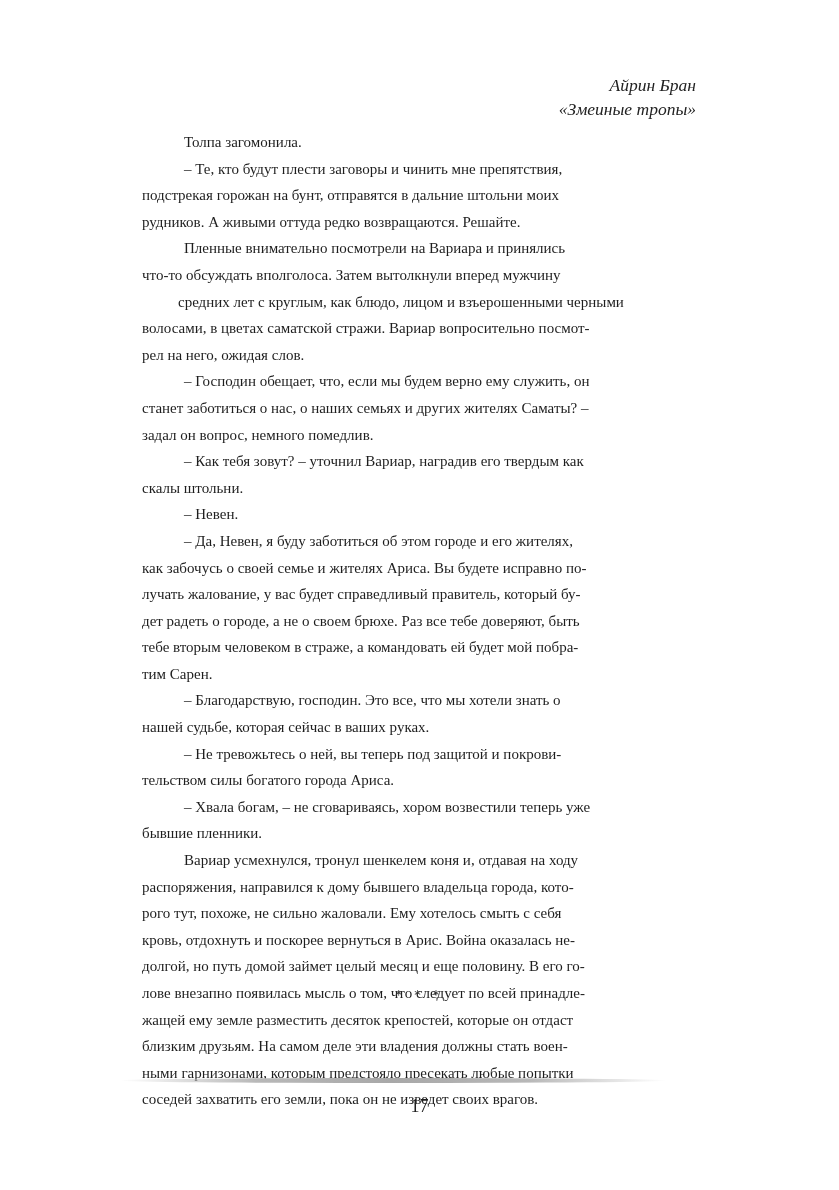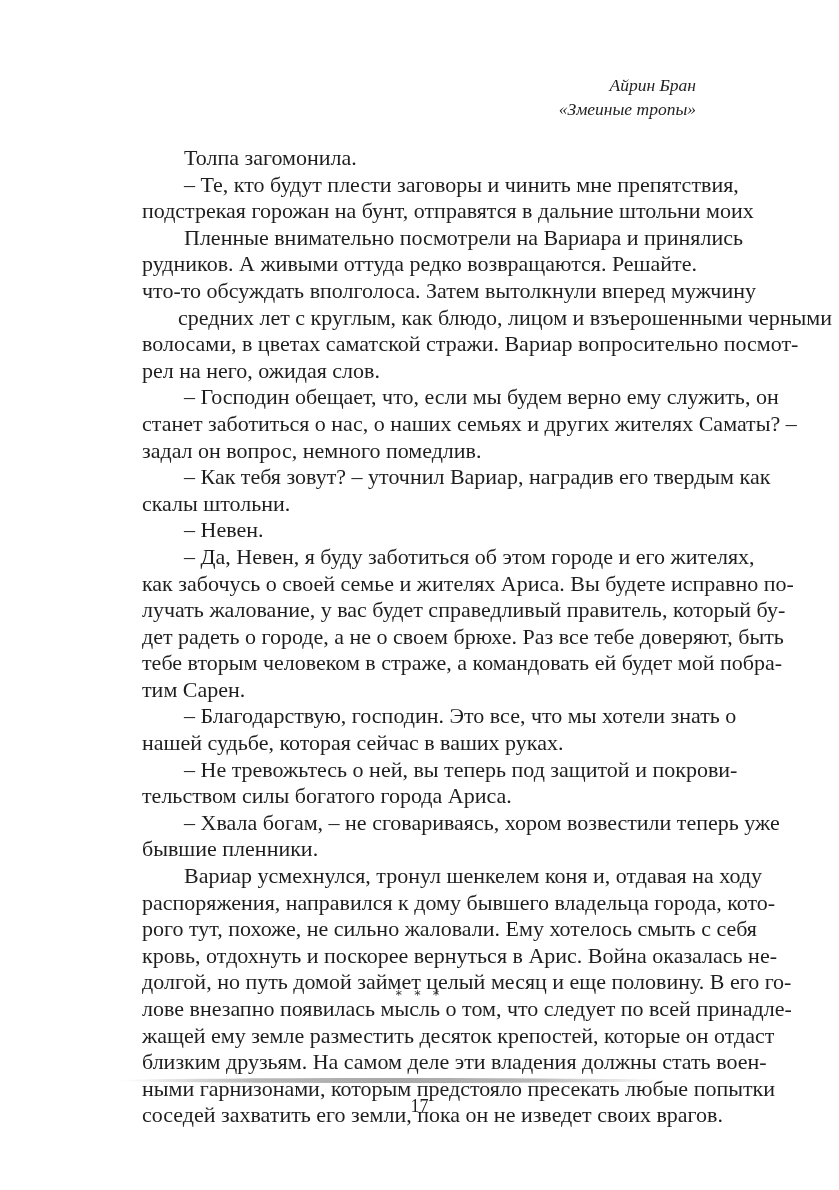--- a/index.html
+++ b/index.html
@@ -1,23 +1,23 @@
 <!DOCTYPE html>
 <html><head>
 <meta charset="utf-8">
 <style>
   html, body { margin: 0; padding: 0; background: #ffffff; }
   body { width: 839px; height: 1190px; position: relative; overflow: hidden;
          font-family: "DejaVu Serif", "Liberation Serif", serif; color: #1e1e1e; }
   .header { position: absolute; right: 143px; top: 73px; text-align: right;
             font-family: "Liberation Serif", "DejaVu Serif", serif; font-style: italic;
             font-size: 17.5px; line-height: 24px; color: #222; }
-  .body-text { position: absolute; left: 142px; top: 145px; width: 539px;
+  .body-text { position: absolute; left: 142px; top: 129px; width: 539px;
                font-family: "Liberation Serif", "DejaVu Serif", serif;
-               font-size: 22px; line-height: 26.6px; color: #1e1e1e; }
+               font-size: 15px; line-height: 26.6px; color: #1e1e1e; }
   .line { display: block; white-space: nowrap; text-align: justify; text-align-last: justify; height: 26.6px; overflow: visible; }
   .line.last { text-align-last: left; }
   .line.indent { padding-left: 42px; }
   .separator { position: absolute; left: 0; width: 839px; top: 987px; text-align: center;
                font-family: "DejaVu Sans", sans-serif; font-size: 13px; letter-spacing: 4px; color: #333; }
   .rule { position: absolute; left: 120px; width: 546px; top: 1078px; height: 5px;
           background: linear-gradient(to right, rgba(180,180,180,0) 0%, #b8b8b8 25%, #a8a8a8 50%, #b8b8b8 75%, rgba(180,180,180,0) 100%);
           border-radius: 50%; }
   .page-number { position: absolute; left: 0; width: 839px; top: 1096px; text-align: center;
                  font-family: "Liberation Serif", "DejaVu Serif", serif; font-size: 18px; color: #1e1e1e; }
@@ -27,22 +27,22 @@
 
 <div class="header">
   <div>Айрин Бран</div>
   <div>«Змеиные тропы»</div>
 </div>
 
 <div class="body-text" id="body-text">
     <span class="line indent last">Толпа загомонила.</span>
     <span class="line indent" style="text-align: center; text-align-last: left;">– Те, кто будут плести заговоры и чинить мне препятствия,</span>
     <span class="line" style="text-align: left; text-align-last: left;">подстрекая горожан на бунт, отправятся в дальние штольни моих</span>
+    <span class="line last">рудников. А живыми оттуда редко возвращаются. Решайте.</span>
     <span class="line indent" style="text-align: left; text-align-last: left;">Пленные внимательно посмотрели на Вариара и принялись</span>
-    <span class="line last">рудников. А живыми оттуда редко возвращаются. Решайте.</span>
     <span class="line" style="text-align: left; text-align-last: left;">что-то обсуждать вполголоса. Затем вытолкнули вперед мужчину</span>
     <span class="line" style="text-align: left; text-align-last: left; margin-left: 36px;">средних лет с круглым, как блюдо, лицом и взъерошенными черными</span>
     <span class="line" style="text-align: left; text-align-last: left;">волосами, в цветах саматской стражи. Вариар вопросительно посмот-</span>
     <span class="line last">рел на него, ожидая слов.</span>
     <span class="line indent" style="text-align: left; text-align-last: left;">– Господин обещает, что, если мы будем верно ему служить, он</span>
     <span class="line" style="text-align: left; text-align-last: left;">станет заботиться о нас, о наших семьях и других жителях Саматы? –</span>
     <span class="line last">задал он вопрос, немного помедлив.</span>
     <span class="line indent" style="text-align: left; text-align-last: left;">– Как тебя зовут? – уточнил Вариар, наградив его твердым как</span>
     <span class="line last">скалы штольни.</span>
     <span class="line indent last">– Невен.</span>

